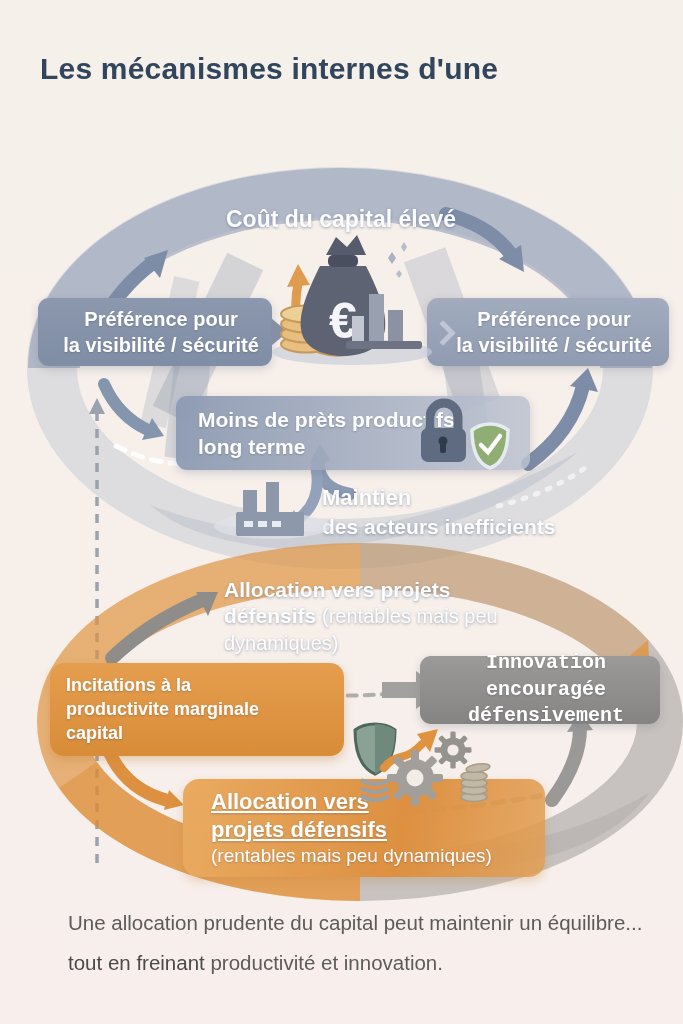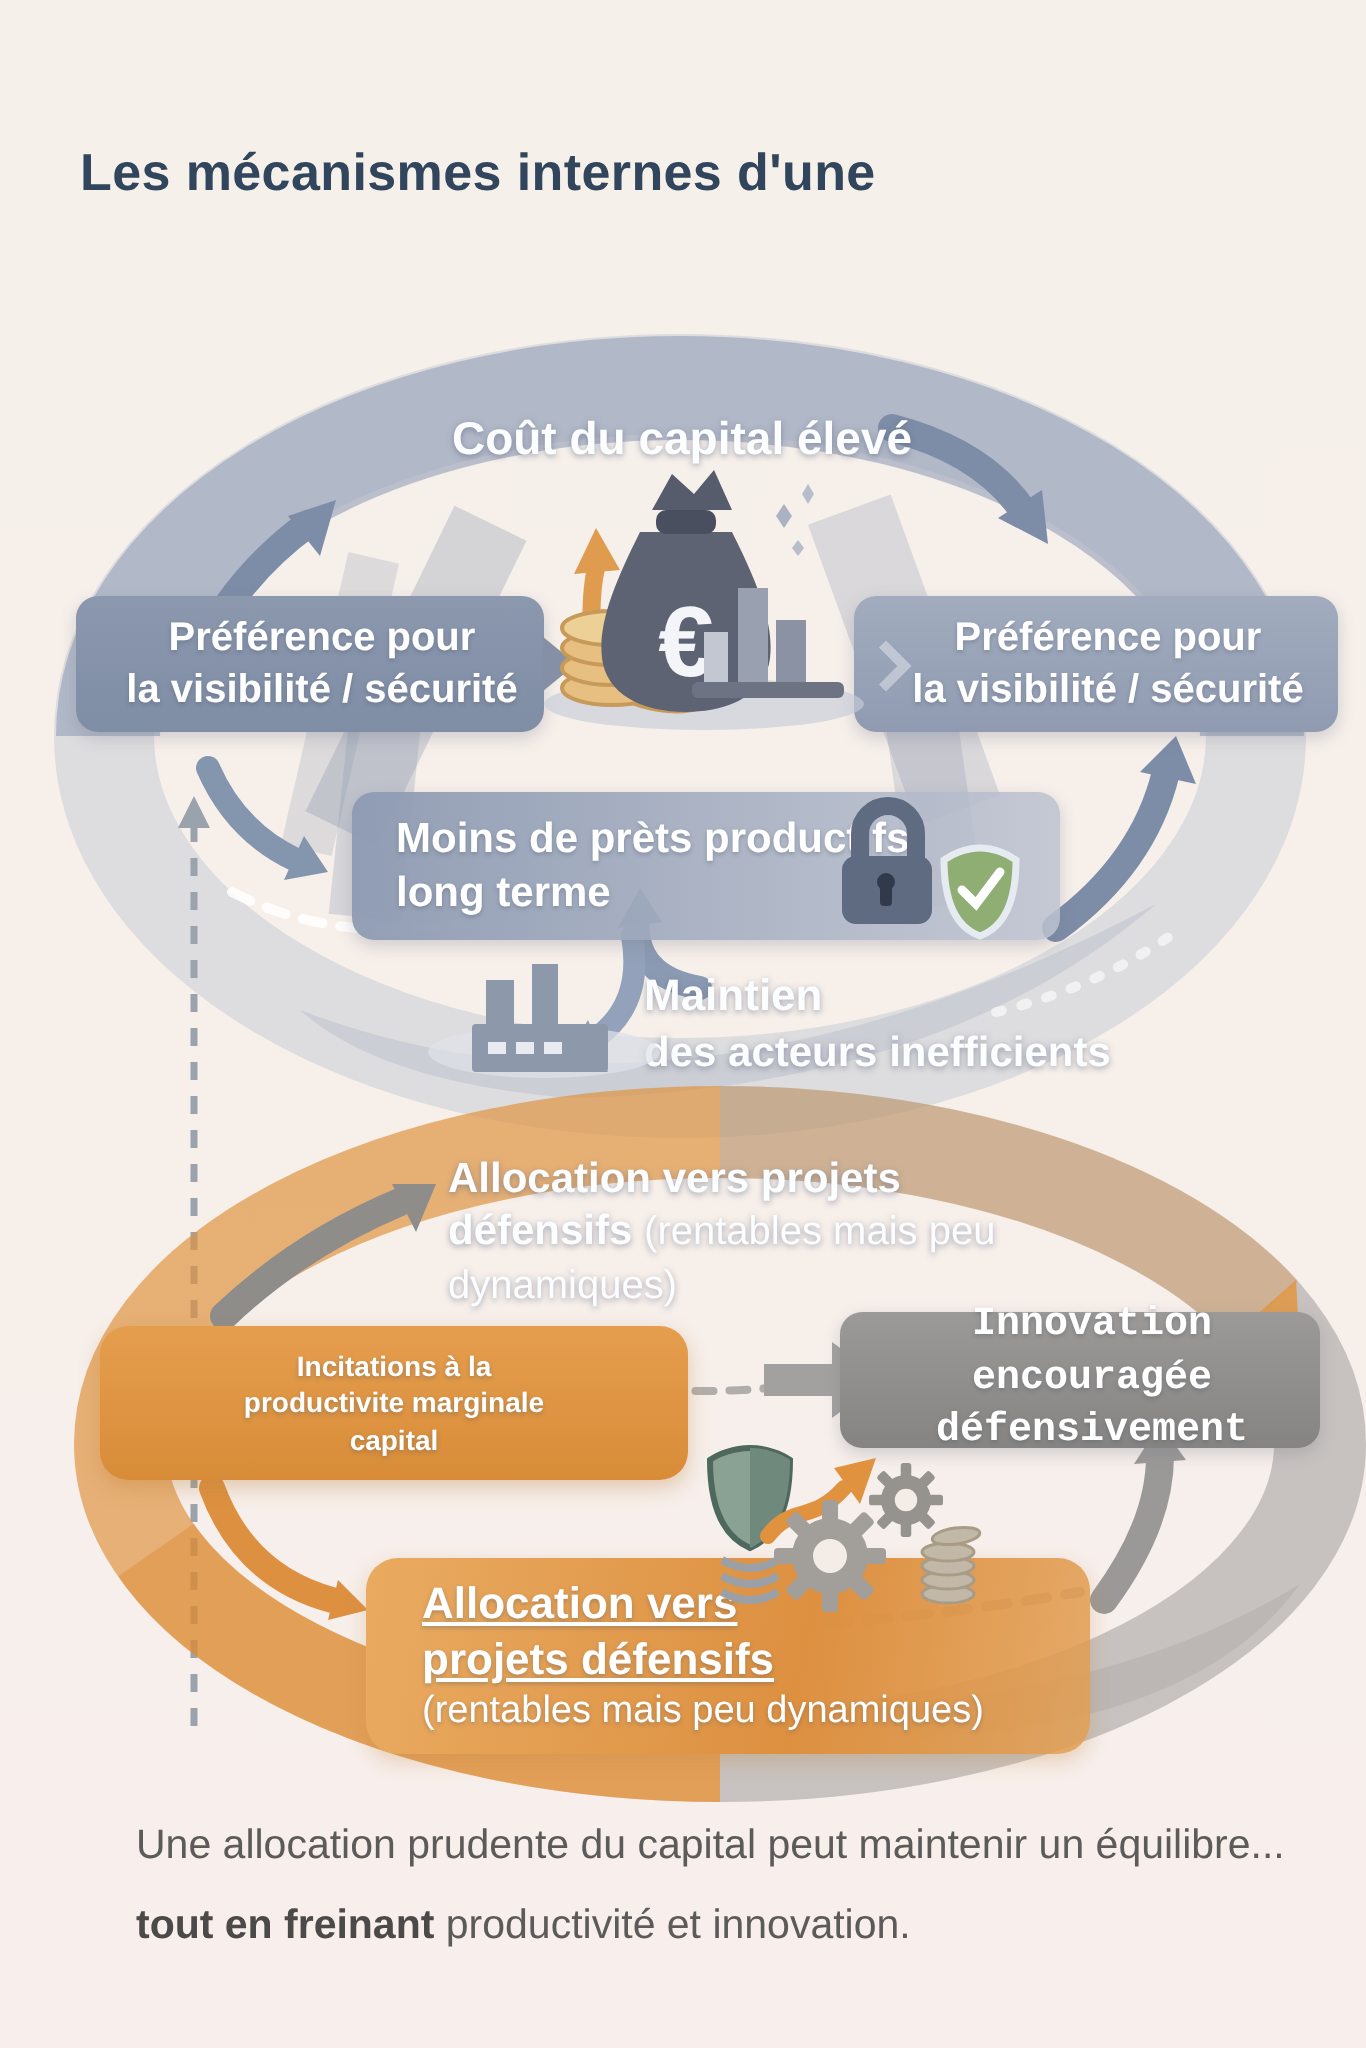--- a/index.html
+++ b/index.html
@@ -4,21 +4,21 @@
 <style>
   html,body{margin:0;padding:0;background:#e8e4e0;}
   .page{
     position:relative;width:683px;height:1024px;overflow:hidden;
     background:linear-gradient(180deg,#f6f0eb 0%,#f6efea 55%,#f8efec 100%);
     font-family:"Liberation Sans","DejaVu Sans",sans-serif;
   }
   .abs{position:absolute;}
   svg.layer{position:absolute;left:0;top:0;pointer-events:none;}
   
-  .title{left:40px;top:50px;width:580px;color:#31455c;font-size:26px;font-weight:700;line-height:1.27;letter-spacing:.2px;margin-top:20px;}
+  .title{left:40px;top:50px;width:580px;color:#31455c;font-size:30px;font-weight:700;line-height:1.27;letter-spacing:.2px;}
   .title span{display:block;}
   
   .band-text{color:#fcfdfe;text-shadow:0 1px 3px rgba(90,100,125,.55);}
   .arc-label{left:168px;top:206px;width:346px;text-align:center;font-size:23px;font-weight:600;}
   
   .bx{border-radius:11px;color:#fff;display:flex;flex-direction:column;justify-content:center;
       text-shadow:0 1px 2px rgba(70,80,100,.35);box-shadow:0 3px 8px rgba(110,118,135,.28);padding-left:12px;}
   .bx span{display:block;}
   .pref-left{left:38px;top:298px;width:222px;height:68px;text-align:center;font-size:20px;font-weight:700;line-height:1.3;
       background:linear-gradient(180deg,#8b98ae,#7f8da5);}
@@ -29,32 +29,32 @@
   .chev{position:absolute;left:7px;top:50%;width:13px;height:13px;margin-top:-8px;
       border-top:5px solid rgba(255,255,255,.38);border-right:5px solid rgba(255,255,255,.38);
       transform:rotate(45deg);}
   .loans{left:176px;top:396px;width:332px;height:74px;padding-left:22px;font-size:21px;font-weight:700;line-height:1.3;
       background:linear-gradient(90deg,rgba(141,154,178,.95),rgba(188,194,208,.85));}
   .maintien{left:322px;top:483px;font-size:21px;font-weight:600;line-height:1.35;}
   .maintien .l1{font-size:22px;font-weight:700;display:block;}
   .band-label-b{left:224px;top:577px;width:298px;font-size:21px;line-height:1.26;}
   .band-label-b .b{font-weight:700;}
   .band-label-b .n{font-weight:500;font-size:20px;}
-  .incit{left:50px;top:663px;width:262px;padding:11px 16px;border-radius:14px;font-size:14px;font-weight:700;line-height:1.32;
-      background:linear-gradient(180deg,#e59e4e,#d88c38);box-shadow:0 4px 10px rgba(190,130,60,.35);text-align:center;}
+  .incit{left:50px;top:663px;width:262px;padding:11px 16px;border-radius:14px;font-size:18px;font-weight:700;line-height:1.32;
+      background:linear-gradient(180deg,#e59e4e,#d88c38);box-shadow:0 4px 10px rgba(190,130,60,.35);}
   .innov{left:420px;top:656px;width:228px;height:68px;text-align:center;font-size:20px;font-weight:600;line-height:1.32;
       background:linear-gradient(180deg,#9c9a98,#868482);font-family:Liberation Mono, monospace;}
   .allocb{left:183px;top:779px;width:324px;padding:9px 10px 9px 28px;border-radius:16px;line-height:1.27;
       background:linear-gradient(100deg,#e9ab61 0%,#dd9040 60%,rgba(226,158,82,.85) 100%);
       box-shadow:0 4px 10px rgba(195,135,65,.3);}
   .allocb .l12{font-size:22px;font-weight:700;text-decoration:underline;}
   .allocb .l3{font-size:19px;font-weight:500;}
   
   .caption{left:68px;top:903px;width:580px;font-size:20.5px;color:#5d5b59;line-height:1.95;}
-  .caption .bold{font-weight:700;color:#4c4a48;}
+  .caption .bold{font-weight:400;color:#4c4a48;}
 </style>
 </head>
 <body>
 
 <div class="page">
 
   <svg class="layer" width="683" height="1024" viewBox="0 0 683 1024">
 
     <g>
       <ellipse cx="340" cy="368" rx="288" ry="176" fill="none" stroke="rgba(178,186,201,.36)" stroke-width="50"></ellipse>

